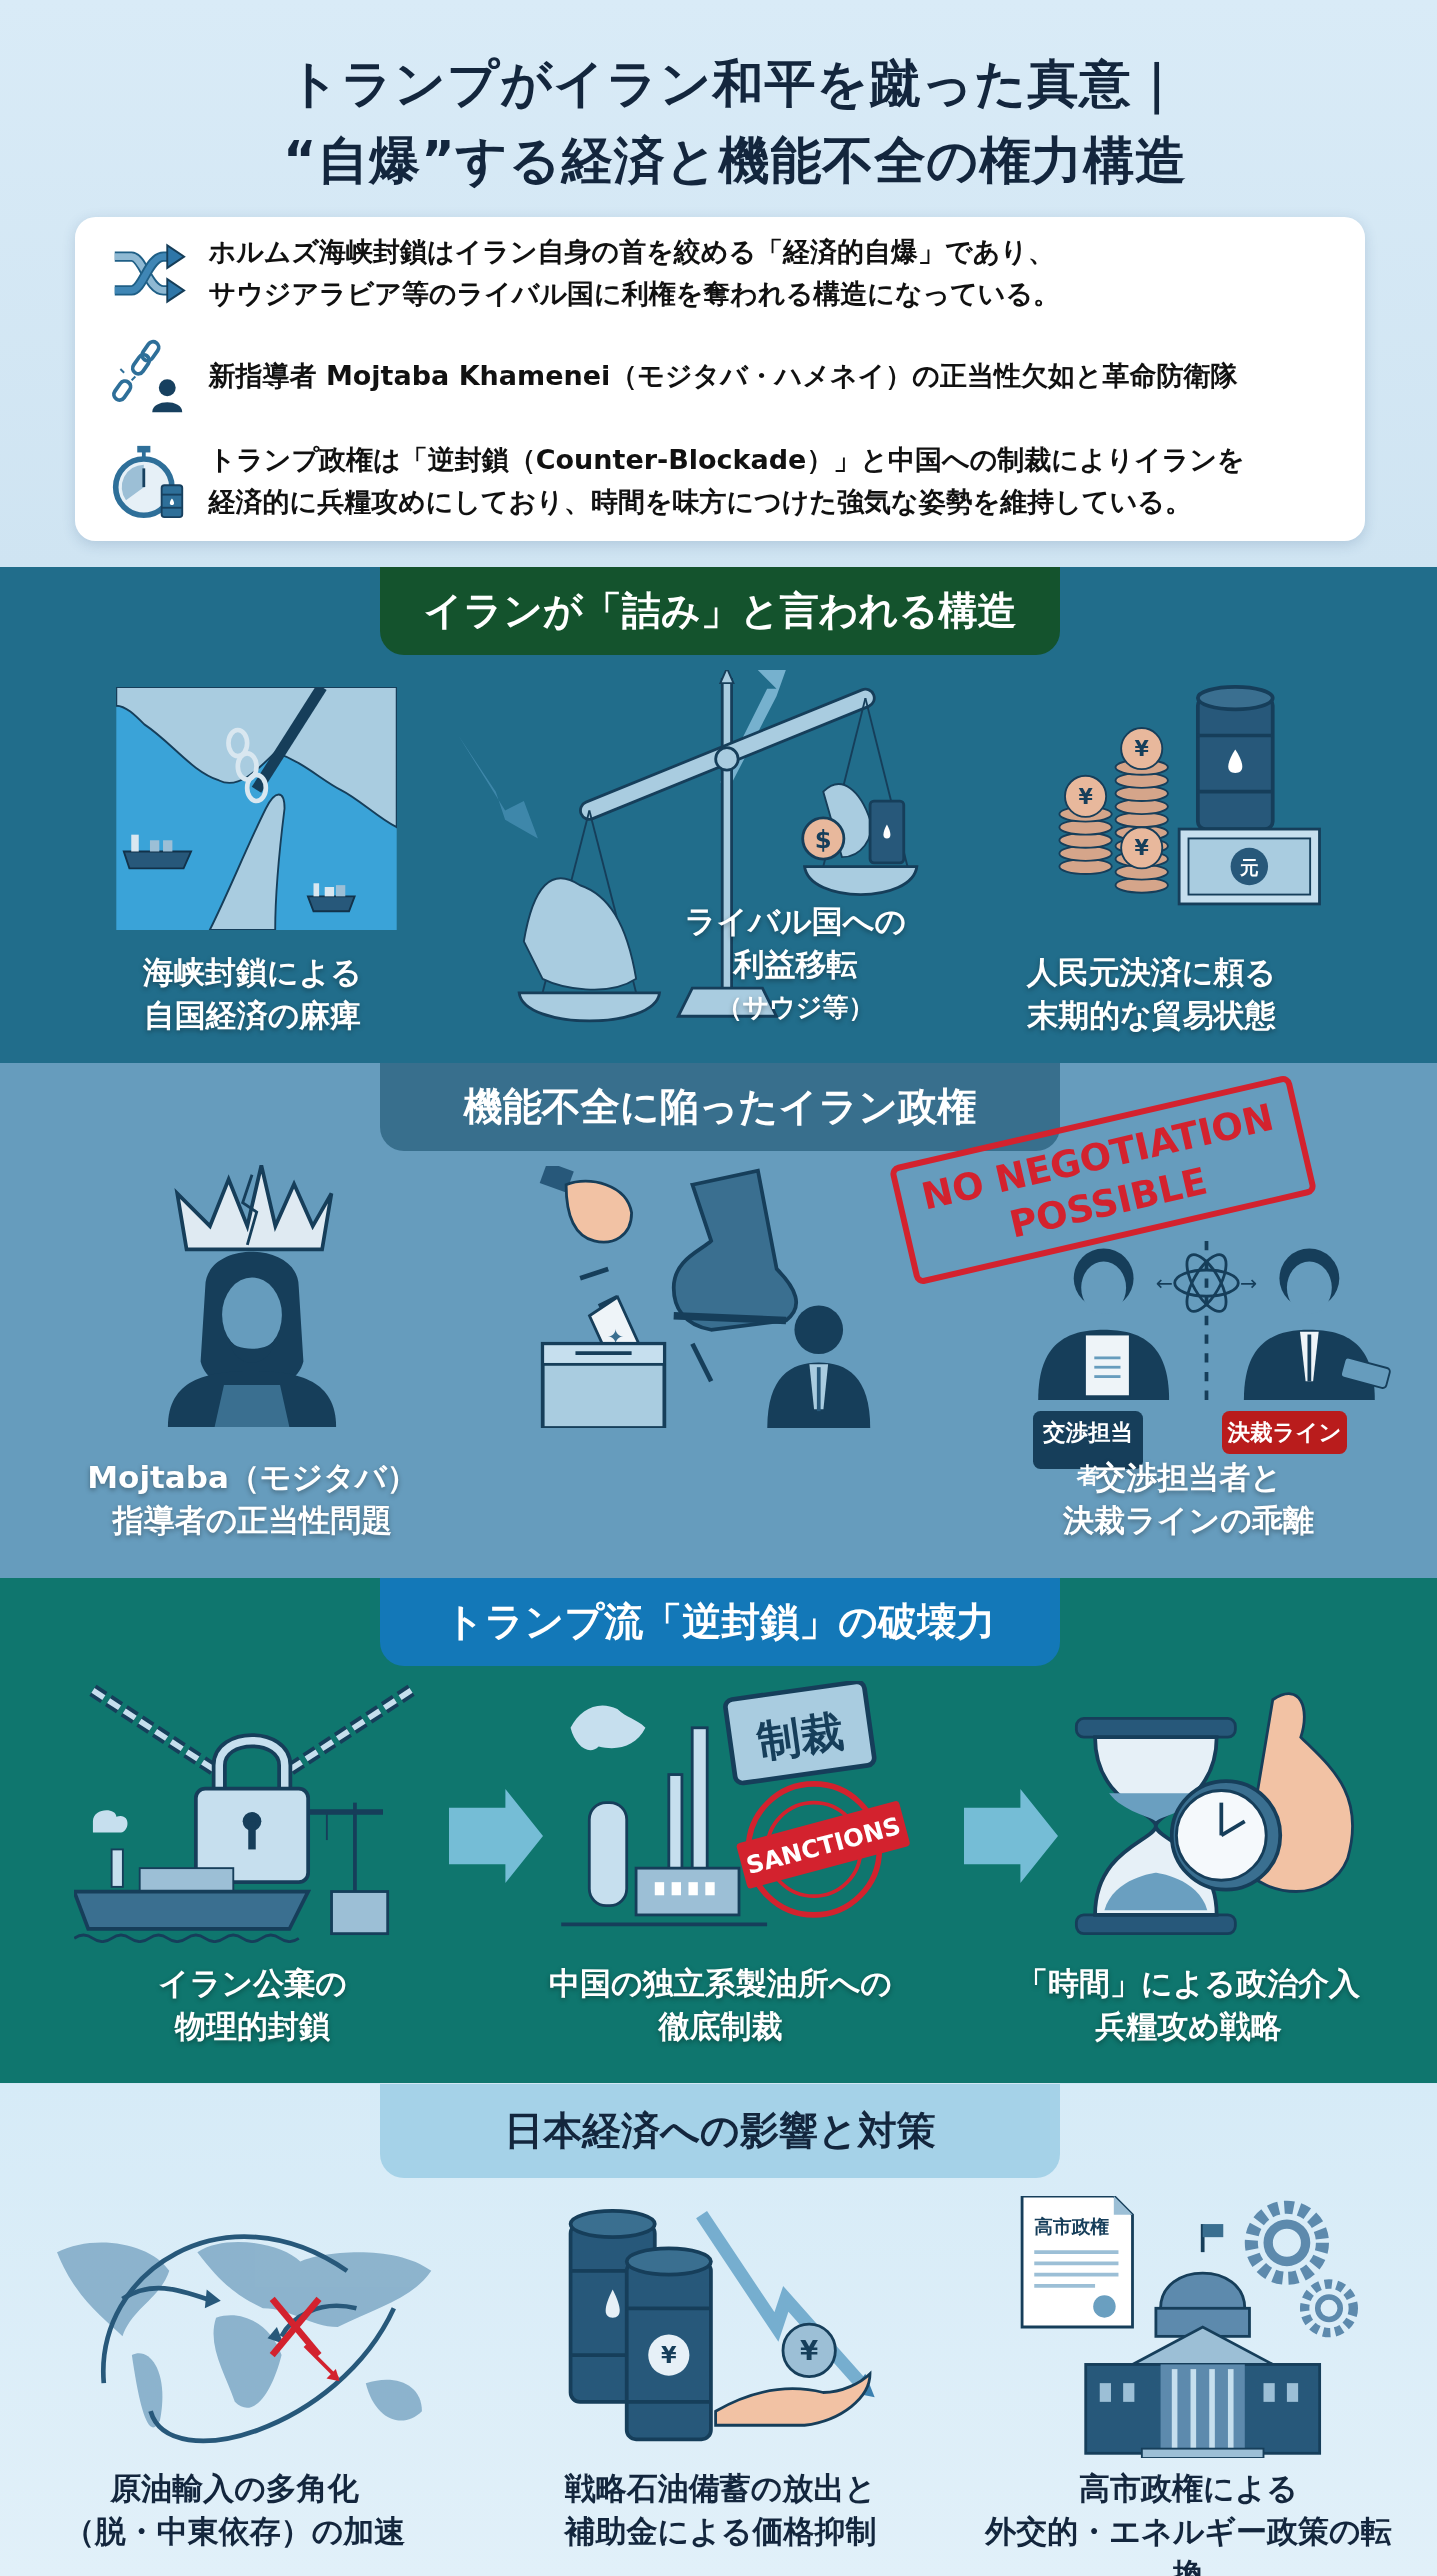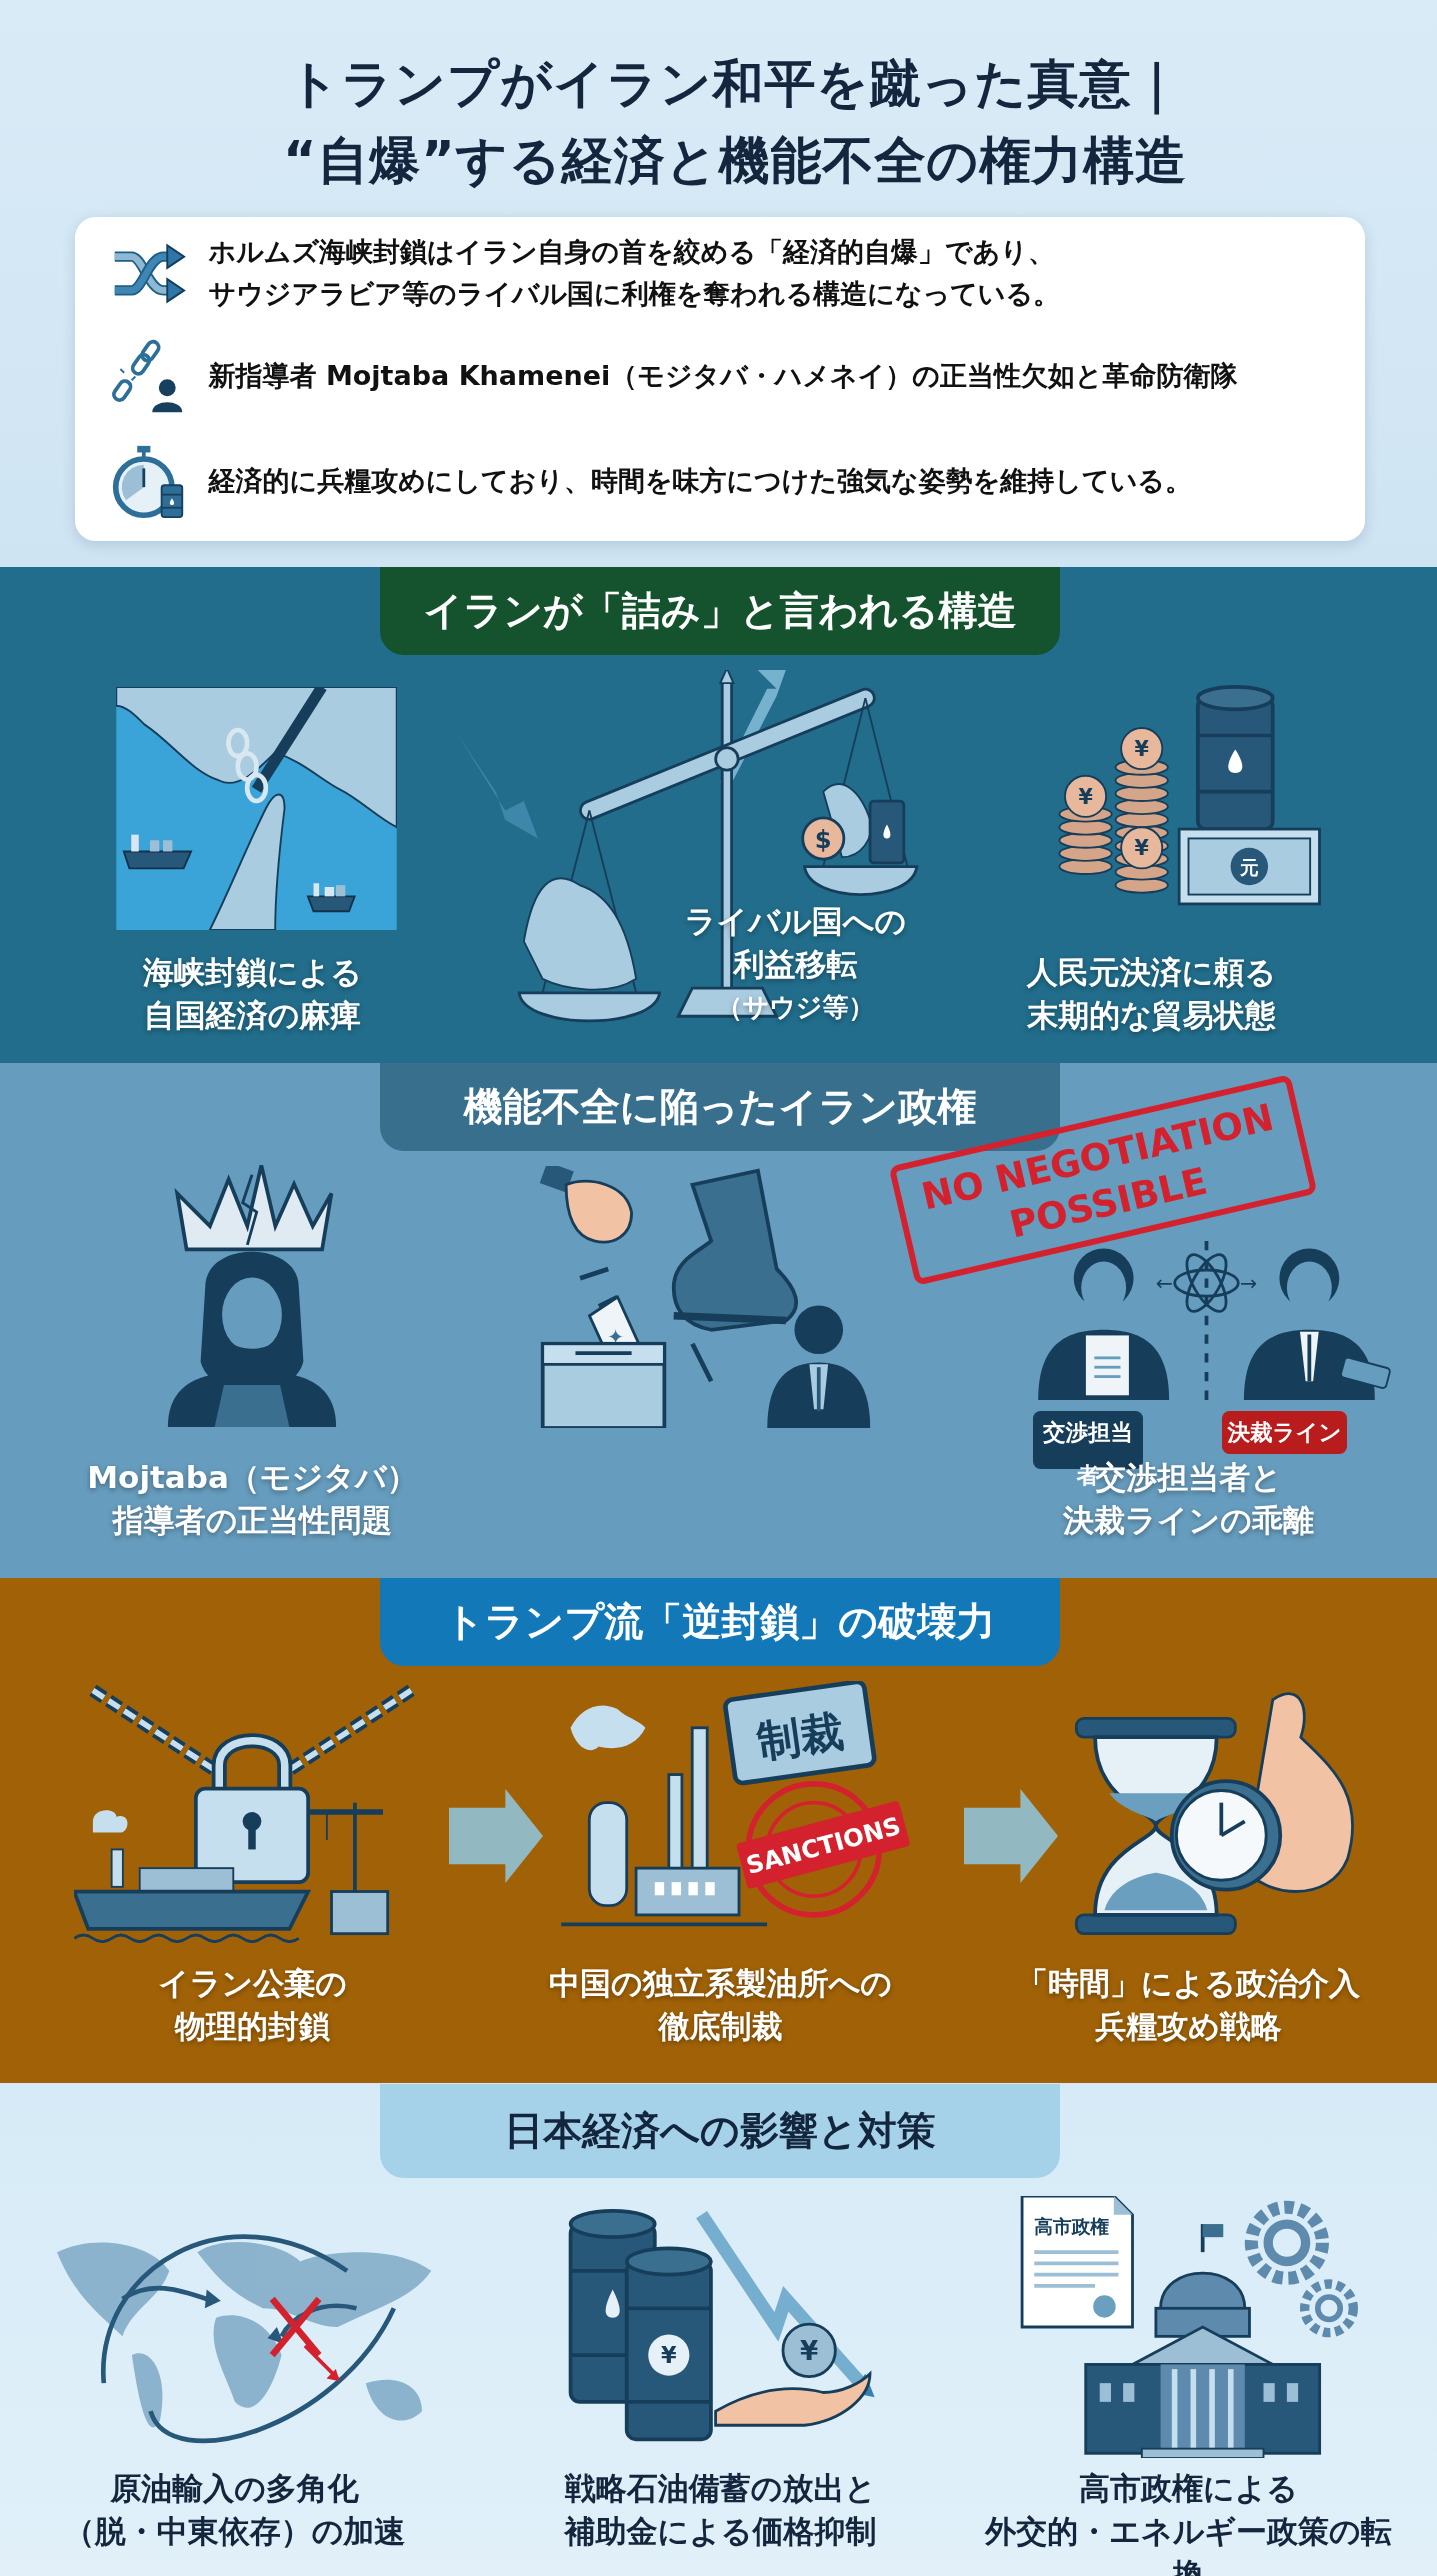--- a/index.html
+++ b/index.html
@@ -29,21 +29,21 @@
   }
   .summary-row .icon { width: 75px; height: 75px; flex: 0 0 75px; margin-right: 22.5px; }
   .summary-row .text {
     font-size: 27px; line-height: 42px; color: #111; font-weight: bold;
   }
   .section {
     position: absolute; left: 0; width: 1438px;
   }
   .sec1 { top: 567px; height: 496px; background: #216d8b; }
   .sec2 { top: 1063px; height: 515px; background: #669cbd; }
-  .sec3 { top: 1578px; height: 505px; background: #a16207; }
+  .sec3 { top: 1578px; height: 505px; background: #0f766e; }
   .sec4 { top: 2084px; height: 492px; background: linear-gradient(180deg, #d6ebf7 0%, #e1f0f9 100%); }
   .sec-badge {
     position: absolute; left: 380px; top: 0; width: 680px; height: 88px;
     border-radius: 0 0 24px 24px;
     display: flex; align-items: center; justify-content: center;
     font-size: 39px; font-weight: bold; color: #fff;
   }
   .sec1 .sec-badge { background: #14532d; }
   .sec2 .sec-badge { background: #386f8d; }
   .sec3 .sec-badge { background: #1378b8; }
@@ -107,20 +107,21 @@
         <rect x="33" y="8" width="4" height="6" fill="#2e6f99"></rect>
         <circle cx="35" cy="46" r="30" fill="#e6f0f7" stroke="#2e6f99" stroke-width="6"></circle>
         <path d="M35 46 L35 22 A24 24 0 0 0 16 60 Z" fill="#9cbfd6"></path>
         <line x1="35" y1="46" x2="35" y2="26" stroke="#17405f" stroke-width="3"></line>
         <rect x="54" y="44" width="22" height="34" rx="3" fill="#2e6f99" stroke="#17405f" stroke-width="2"></rect>
         <line x1="54" y1="54" x2="76" y2="54" stroke="#17405f" stroke-width="2"></line>
         <line x1="54" y1="68" x2="76" y2="68" stroke="#17405f" stroke-width="2"></line>
         <path d="M65 58 C62 62 62 65 65 65 C68 65 68 62 65 58 Z" fill="#fff"></path>
       </svg>
       <div class="text">
+        <div>トランプ政権は「逆封鎖（Counter-Blockade）」と中国への制裁によりイランを</div>
         <div>経済的に兵糧攻めにしており、時間を味方につけた強気な姿勢を維持している。</div>
       </div>
     </div>
   </div>
 </div>
 
 <div class="section sec1">
   <div class="sec-badge">イランが「詰み」と言われる構造</div>
 
   <div class="item" style="left:37px; top:103px; height:384px;">

